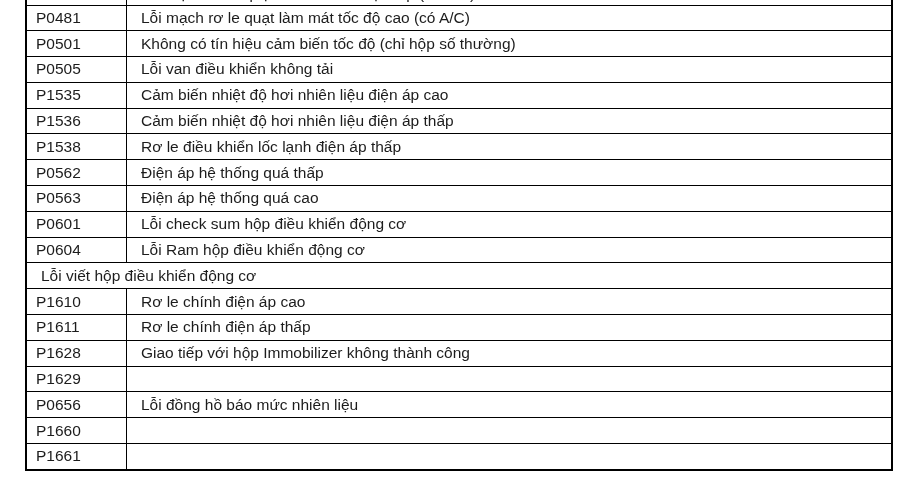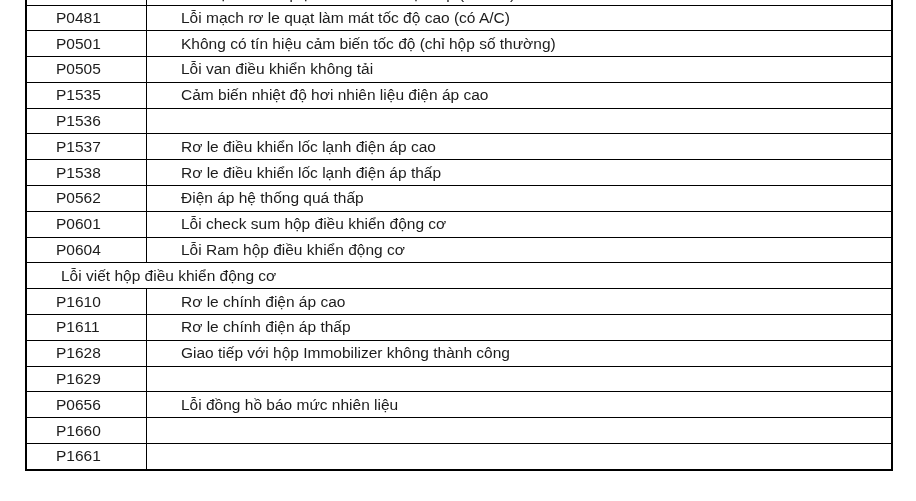--- a/index.html
+++ b/index.html
@@ -37,21 +37,20 @@
     height: 4.5px;
     border-top: none;
     overflow: hidden;
   }
   .cell {
     box-sizing: border-box;
     display: flex;
     align-items: center;
     overflow: hidden;
     white-space: nowrap;
-    margin-left: 20px;
   }
   .cell.code {
     width: 100px;
     border-right: 1.5px solid #000;
     padding-left: 9px;
     font-size: 15.5px;
   }
   .cell.desc {
     flex: 1;
     padding-left: 14px;
@@ -109,43 +108,46 @@
       <span>P1535</span>
     </div>
     <div class="cell desc">
       <span>Cảm biến nhiệt độ hơi nhiên liệu điện áp cao</span>
     </div>
   </div>
       <div class="row">
     <div class="cell code">
       <span>P1536</span>
     </div>
-  </div>
-      <div class="row">
-    <div class="cell code">
-      <span>P1537</span>
-    </div>
-    <div class="cell desc">
-      <span>Rơ le điều khiển lốc lạnh điện áp cao</span>
+    <div class="cell desc">
+      <span>Cảm biến nhiệt độ hơi nhiên liệu điện áp thấp</span>
     </div>
   </div>
       <div class="row">
     <div class="cell code">
       <span>P1538</span>
     </div>
     <div class="cell desc">
       <span>Rơ le điều khiển lốc lạnh điện áp thấp</span>
     </div>
   </div>
       <div class="row">
     <div class="cell code">
       <span>P0562</span>
     </div>
     <div class="cell desc">
       <span>Điện áp hệ thống quá thấp</span>
+    </div>
+  </div>
+      <div class="row">
+    <div class="cell code">
+      <span>P0563</span>
+    </div>
+    <div class="cell desc">
+      <span>Điện áp hệ thống quá cao</span>
     </div>
   </div>
       <div class="row">
     <div class="cell code">
       <span>P0601</span>
     </div>
     <div class="cell desc">
       <span>Lỗi check sum hộp điều khiển động cơ</span>
     </div>
   </div>

